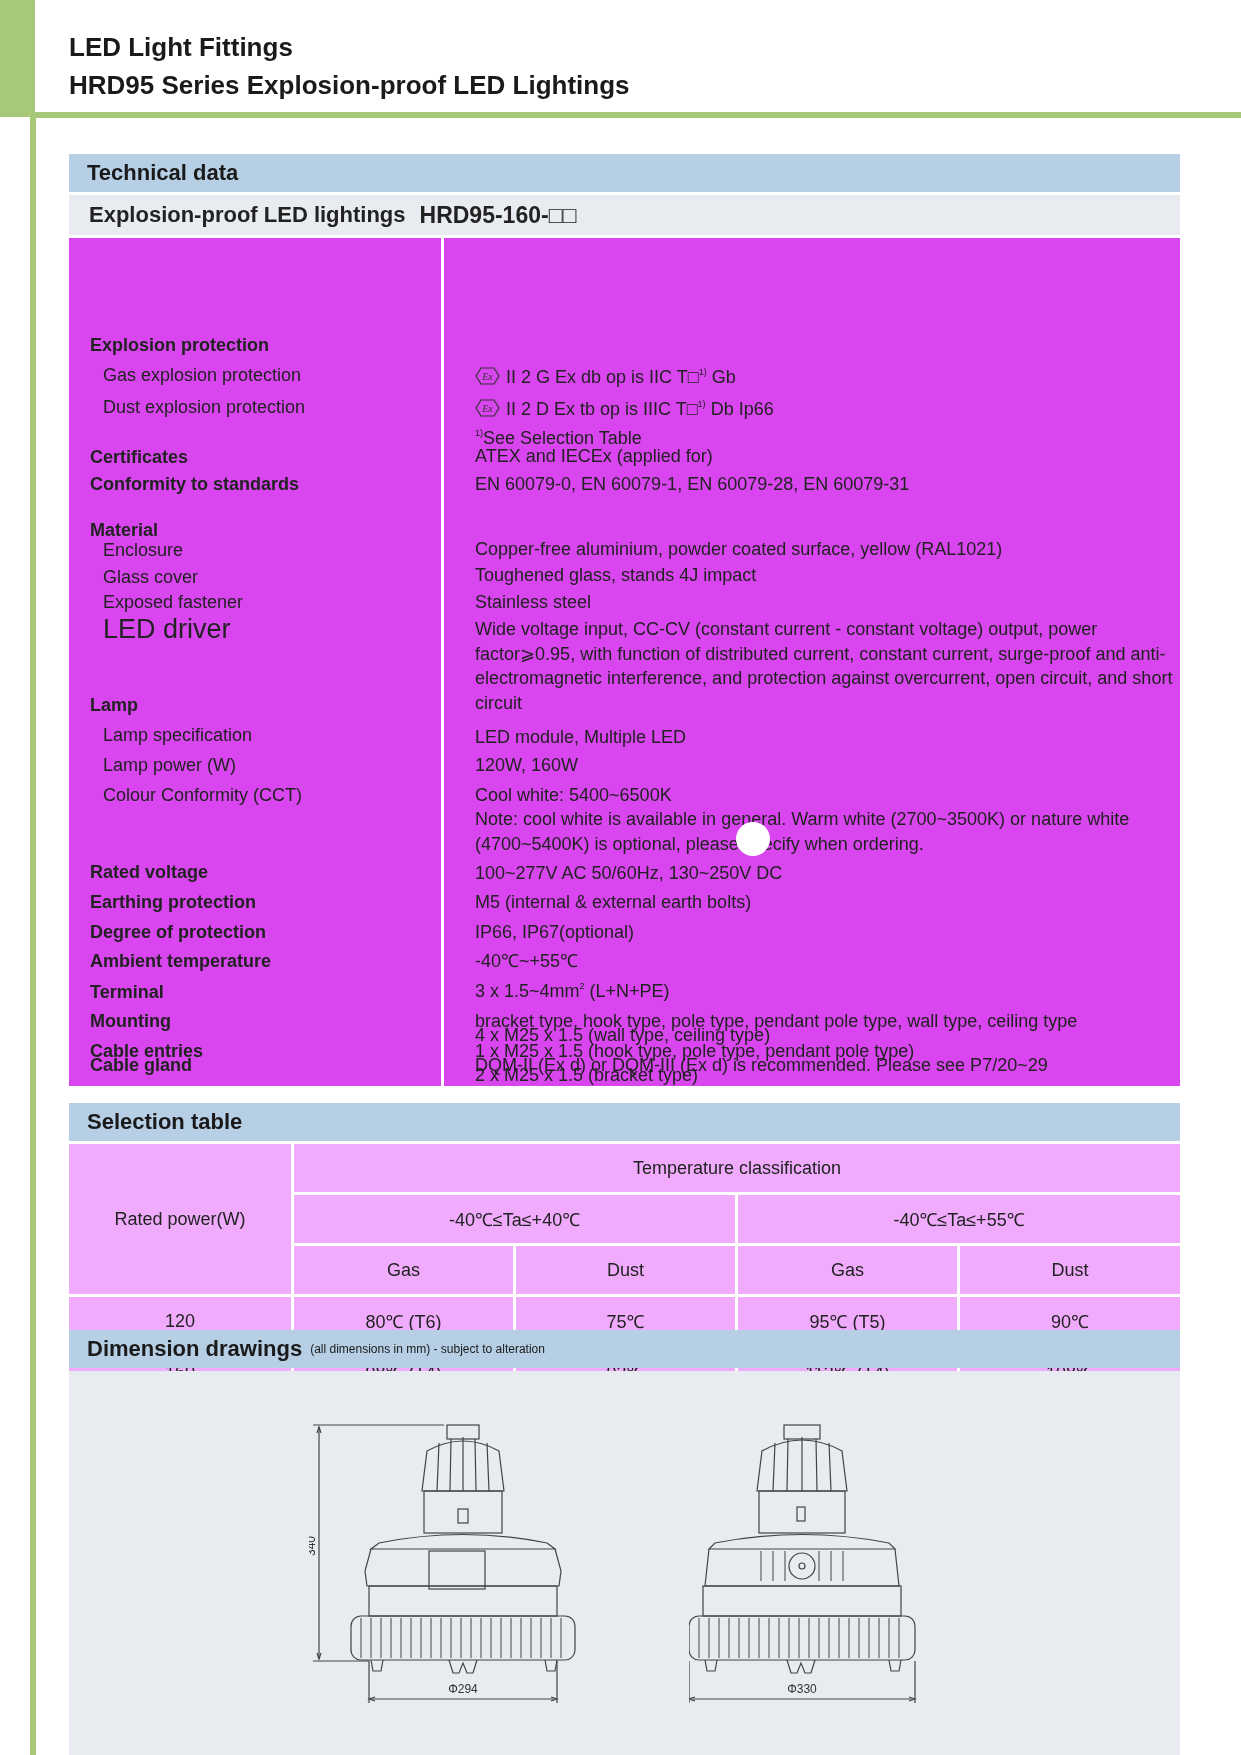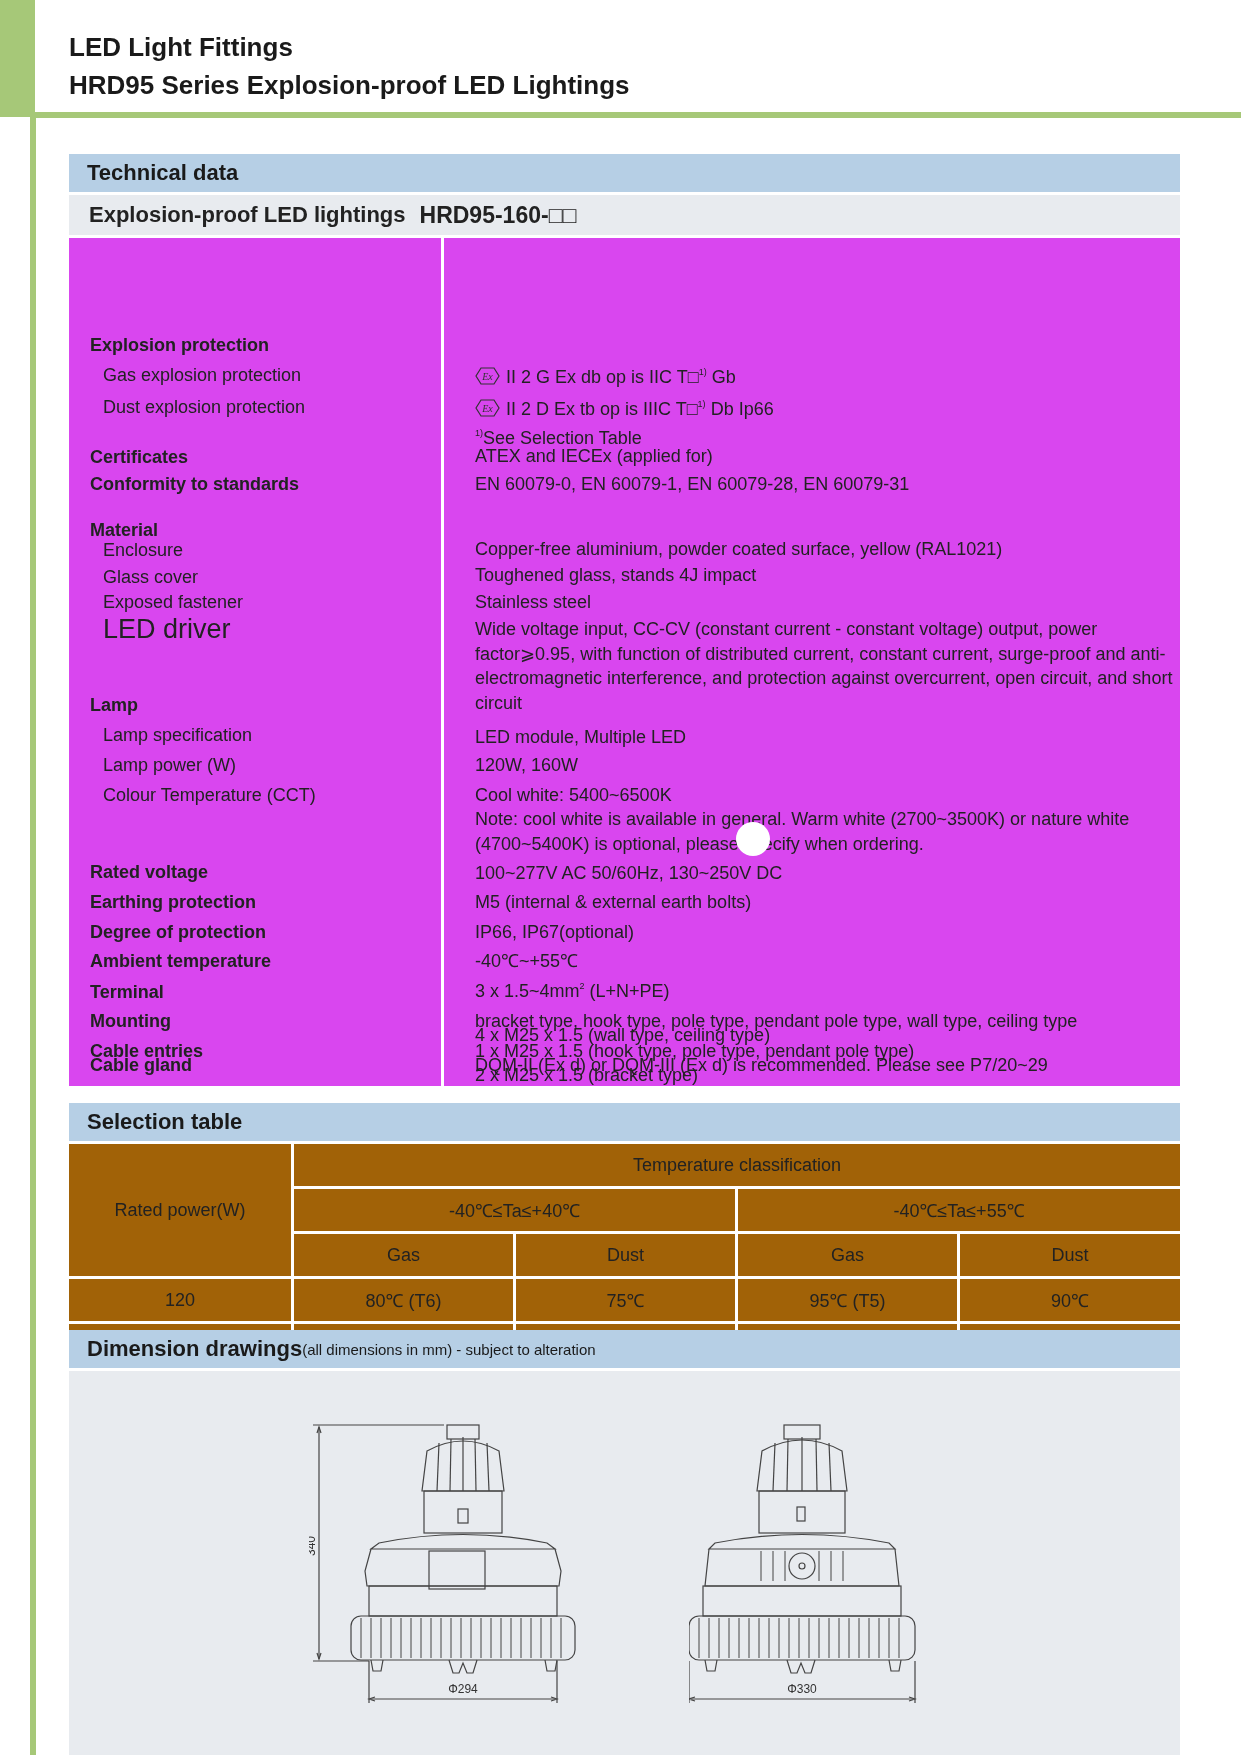--- a/index.html
+++ b/index.html
@@ -9,40 +9,40 @@
   
   .green-block { position: absolute; left: 0; top: 0; width: 35px; height: 117px; background: #a6c878; }
   .green-hline { position: absolute; left: 35px; top: 112px; width: 1206px; height: 6px; background: #a6c878; }
   .green-vline { position: absolute; left: 30px; top: 117px; width: 6px; height: 1638px; background: #a6c878; }
 
   .page-title { position: absolute; left: 69px; top: 28px; font-size: 26px; font-weight: bold; line-height: 38px; color: #1a1a1a; }
 
   
   .panel { position: absolute; left: 69px; width: 1111px; }
   .panel-head { background: #b6cfe5; height: 38px; padding-left: 18px; display: flex; align-items: center; font-size: 22px; font-weight: bold; color: #1a1a1a; }
-  .panel-head .sub { font-size: 15px; font-weight: normal; margin-left: 0; }
+  .panel-head .sub { font-size: 12px; font-weight: normal; margin-left: 8px; }
 
   
   .model-row { height: 40px; margin-top: 3px; background: #e8ebef; display: flex; align-items: center; padding-left: 20px; font-weight: bold; font-size: 22px; }
   .model-row .model-code { margin-left: 14px; font-size: 23px; }
   .spec-grid { margin-top: 3px; position: relative; height: 848px; background: #d946ef; }
   .spec-divider { position: absolute; left: 372px; top: 0; width: 3px; height: 100%; background: #ffffff; }
   .lbl, .val { position: absolute; font-size: 18px; line-height: 22px; white-space: nowrap; }
   .lbl { left: 21px; }
   .lbl.b { font-weight: bold; }
   .lbl.sub { left: 34px; }
   .val { left: 406px; }
   .val.wrap { white-space: normal; width: 700px; line-height: 24.5px; }
   .exsym { display: inline-block; width: 25px; height: 18px; vertical-align: -2px; margin-right: 6px; }
   sup { font-size: 9px; vertical-align: 8px; line-height: 0; }
   .blob { position: absolute; width: 34px; height: 34px; border-radius: 50%; background: #ffffff; }
 
   
   .sel-table { border-collapse: separate; border-spacing: 3px; width: 1117px; margin-left: -3px; margin-top: 0px; background: #ffffff; }
-  .sel-table td { background: #a16207; text-align: center; font-size: 18px; color: #222; height: 42px; padding: 0; }
+  .sel-table td { background: #f0abfc; text-align: center; font-size: 18px; color: #222; height: 48px; padding: 0; }
   .sel-table td.tall { height: 92px; }
 
   
   .draw-body { background: #e8ebef; height: 416px; margin-top: 3px; position: relative; }
 </style>
 </head>
 <body>
 
 <div class="green-block"></div>
 <div class="green-hline"></div>
@@ -93,21 +93,21 @@
     <div class="lbl sub" style="top:353px;">Exposed fastener</div>
     <div class="val" style="top:353px;">Stainless steel</div>
     <div class="lbl sub" style="top:380px; font-size:27px;">LED driver</div>
     <div class="val wrap" style="top:379px;">Wide voltage input, CC-CV (constant current - constant voltage) output, power factor⩾0.95, with function of distributed current, constant current, surge-proof and anti-electromagnetic interference, and protection against overcurrent, open circuit, and short circuit</div>
 
     <div class="lbl b" style="top:456px;">Lamp</div>
     <div class="lbl sub" style="top:486px;">Lamp specification</div>
     <div class="val" style="top:488px;text-align:center;">LED module, Multiple LED</div>
     <div class="lbl sub" style="top:516px;">Lamp power (W)</div>
     <div class="val" style="top:516px;">120W, 160W</div>
-    <div class="lbl sub" style="top:546px;">Colour Temperature (CCT)</div>
+    <div class="lbl sub" style="top:546px;">Colour Conformity (CCT)</div>
     <div class="val" style="top:546px;">Cool white: 5400~6500K</div>
     <div class="val wrap" style="top:569px;">Note: cool white is available in general. Warm white (2700~3500K) or nature white (4700~5400K) is optional, please specify when ordering.</div>
     <div class="blob" style="left:667px; top:584px;"></div>
 
     <div class="lbl b" style="top:623px;">Rated voltage</div>
     <div class="val" style="top:624px;">100~277V AC 50/60Hz, 130~250V DC</div>
     <div class="lbl b" style="top:653px;">Earthing protection</div>
     <div class="val" style="top:653px;">M5 (internal &amp; external earth bolts)</div>
     <div class="lbl b" style="top:683px;">Degree of protection</div>
     <div class="val" style="top:683px;">IP66, IP67(optional)</div>

